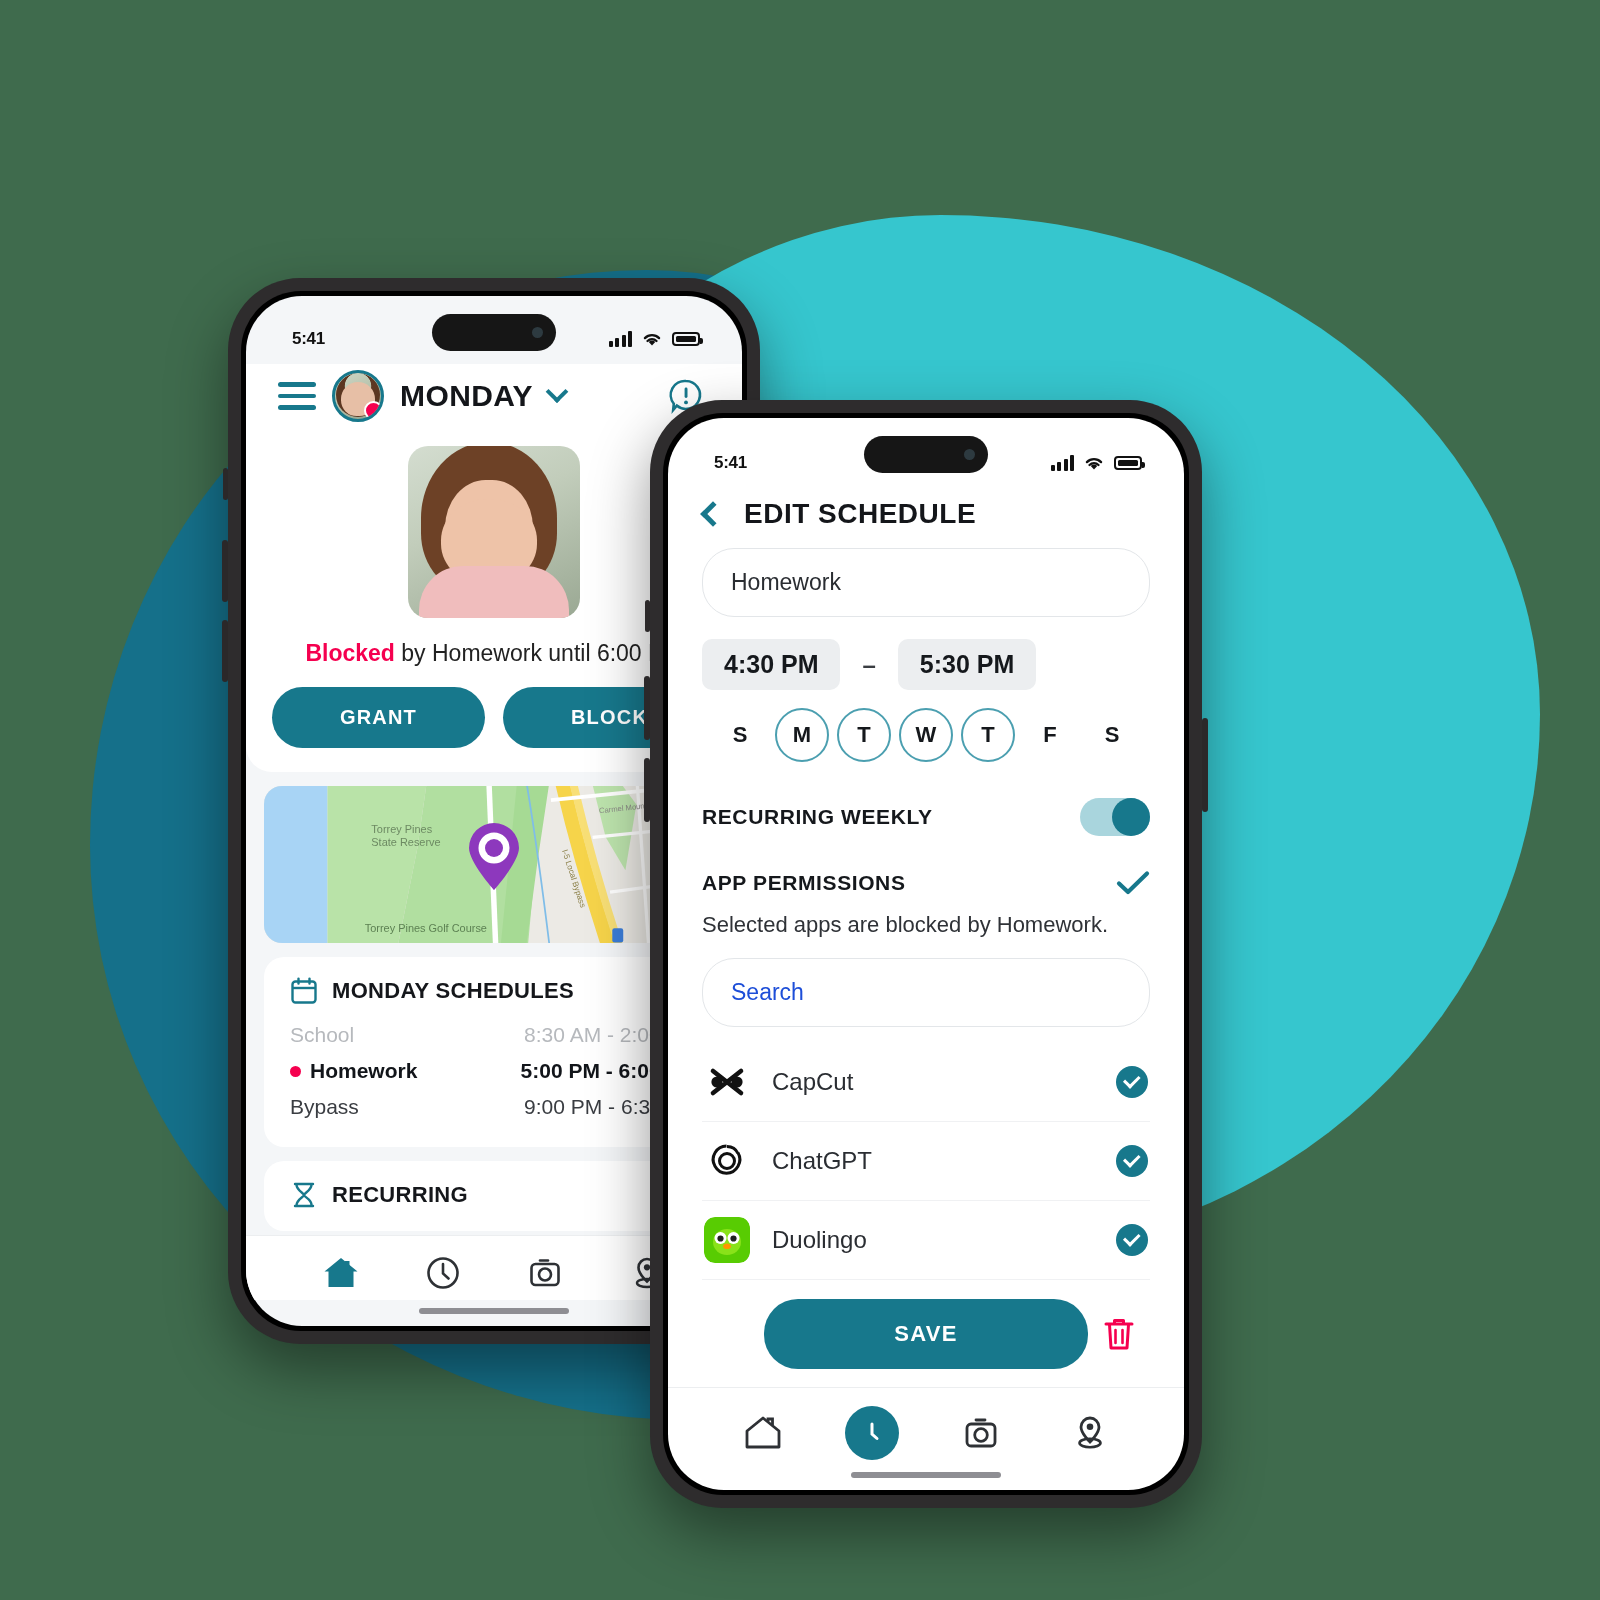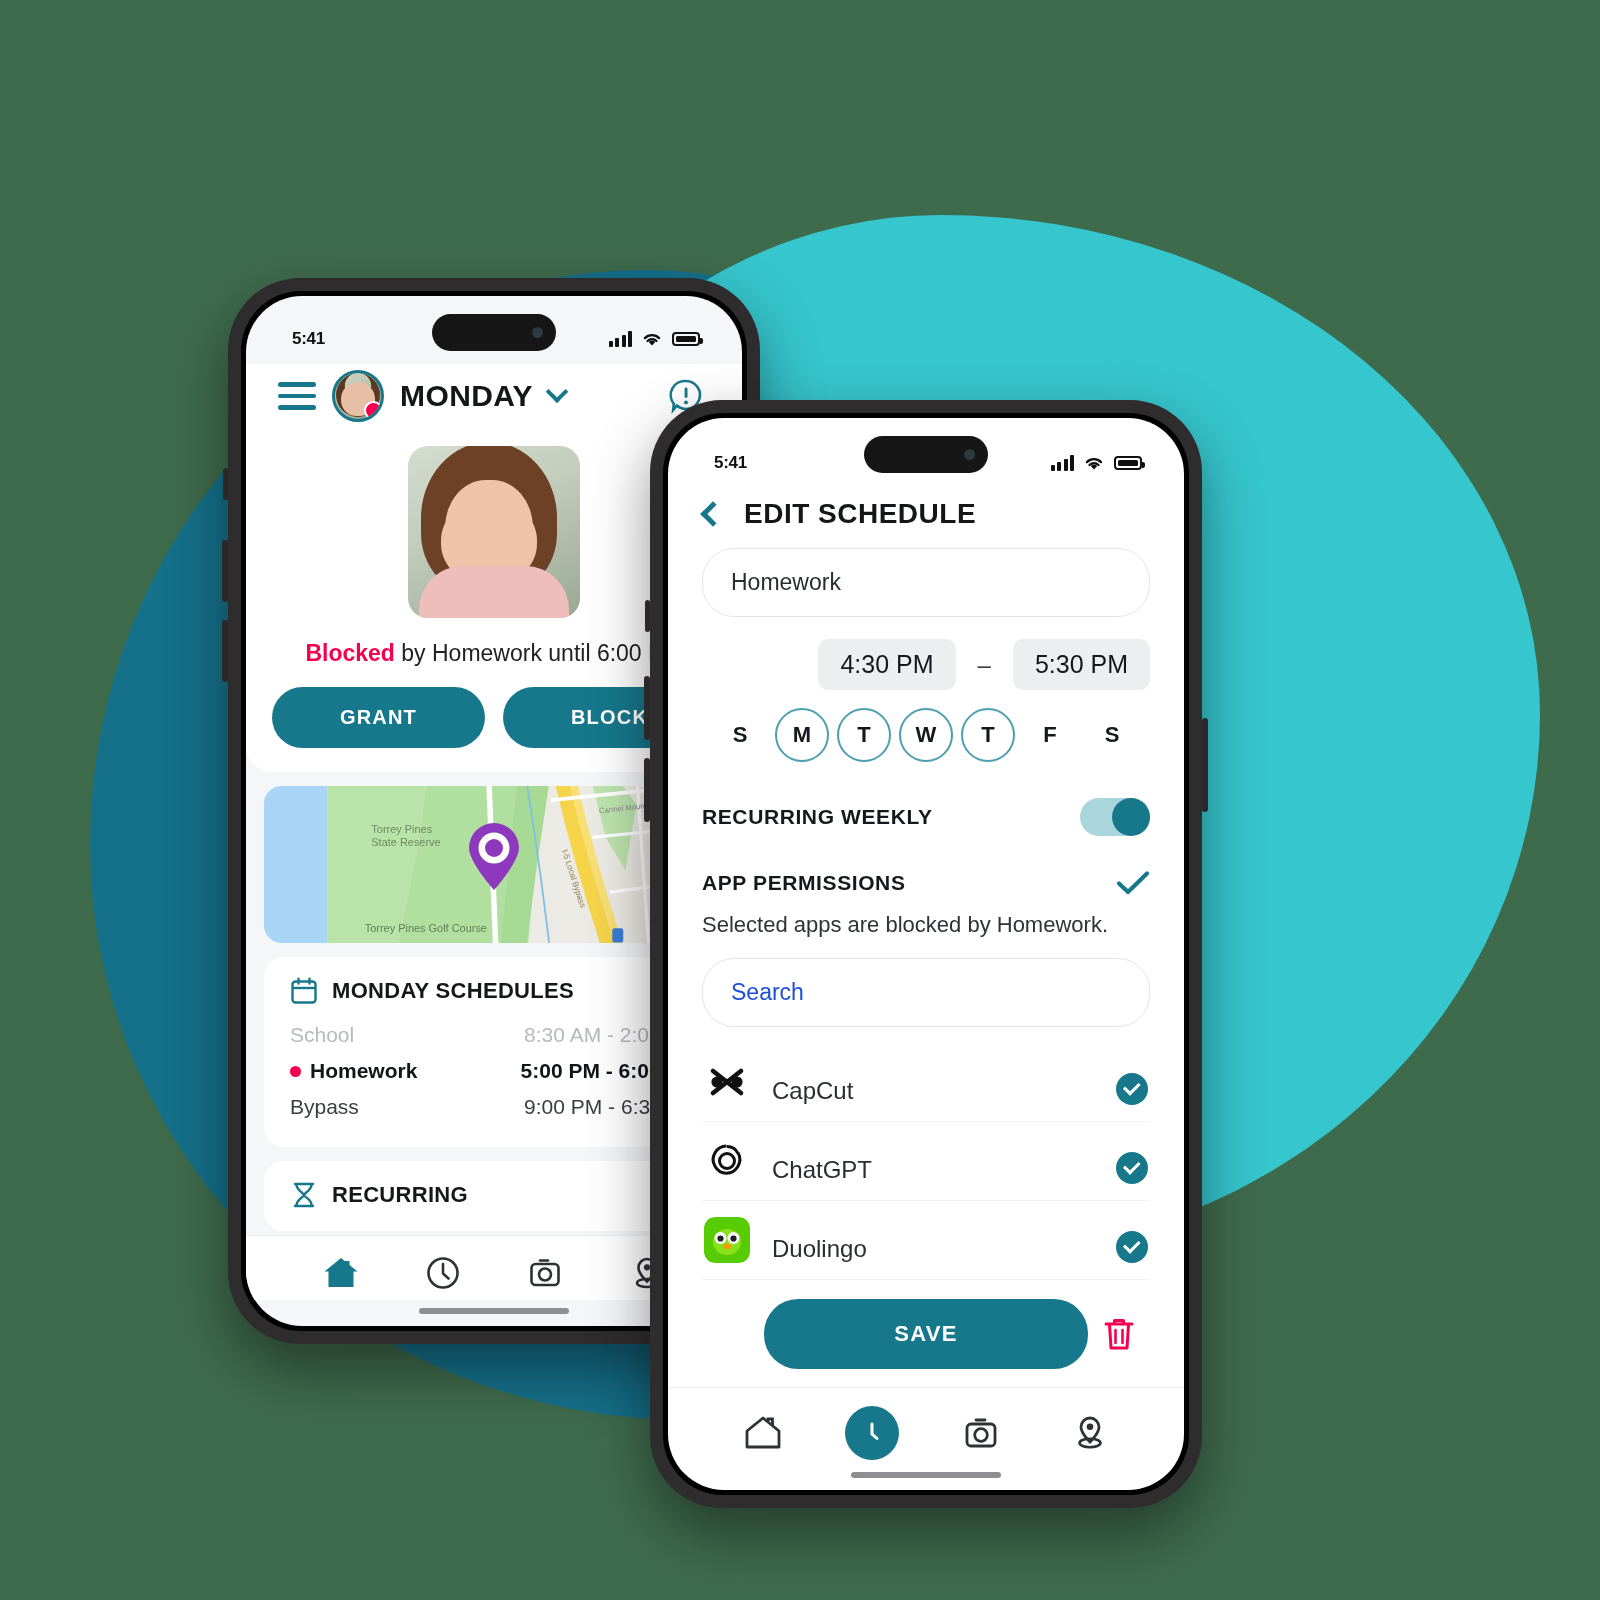--- a/index.html
+++ b/index.html
@@ -160,21 +160,21 @@
   .r-title { font-size:28px; font-weight:800; letter-spacing:.5px; color:#14161a; }
 
   .r-body { padding:0 34px; flex:1; display:flex; flex-direction:column; overflow:hidden; }
 
   .field {
     border:1.5px solid #e3e6e9; border-radius:32px; padding:20px 28px;
     font-size:23px; color:#2a2d32; background:#fff;
   }
   .field.ph { color:#1d4ed8; }
 
-  .time-row { display:flex; align-items:center; justify-content:flex-end; gap:22px; margin-top:22px; }
+  .time-row { display:flex; align-items:center; justify-content:flex-start; gap:22px; margin-top:22px;font-weight:bold; }
   .time-chip { background:#eceef0; border-radius:10px; padding:11px 22px; font-size:25px; color:#15181c; cursor:pointer; }
   .dash { color:#3a3d42; font-size:24px; }
 
   .days-row { display:flex; justify-content:center; align-items:center; gap:8px; margin-top:18px; }
   .day {
     width:54px; height:54px; border-radius:50%;
     display:flex; align-items:center; justify-content:center;
     font-size:22px; font-weight:700; color:#15181c; cursor:pointer;
   }
   .day.sel { border:2px solid #4b9fb0; }
@@ -184,21 +184,21 @@
 
   .recurring { margin-top:36px; }
   .toggle { width:70px; height:38px; border-radius:20px; background:#a9d5dd; position:relative; cursor:pointer; }
   .toggle i { position:absolute; right:0; top:0; width:38px;height:38px;border-radius:50%;background:#17788c;display:block; }
 
   .perm { margin-top:34px; }
   .perm-sub { font-size:22px; color:#2f3237; margin-top:16px; }
 
   .app-list { margin-top:16px; overflow:hidden; flex:1; min-height:0; }
   .app-row {
-    display:flex; align-items:flex-end; gap:22px;
+    display:flex; align-items:center; gap:22px;
     padding:16px 2px; border-bottom:1px solid #f0f1f3;
   }
   .app-ico { width:46px;height:46px;flex:none;border-radius:11px;overflow:hidden; }
   .app-name { font-size:24px; color:#2a2d32; flex:1; }
   .check-on { width:32px;height:32px;border-radius:50%;background:#17788c;display:flex;align-items:center;justify-content:center;flex:none; }
   .check-on::after{content:"";width:12px;height:7px;border-left:3.5px solid #fff;border-bottom:3.5px solid #fff;transform:rotate(-45deg) translate(1px,-2px);}
 
   .save-bar { display:flex; align-items:center; gap:0; padding:14px 34px 18px; background:#fff; }
   .save-btn {
     flex:1; margin-left:62px; background:#17788c; color:#fff; border:none;

